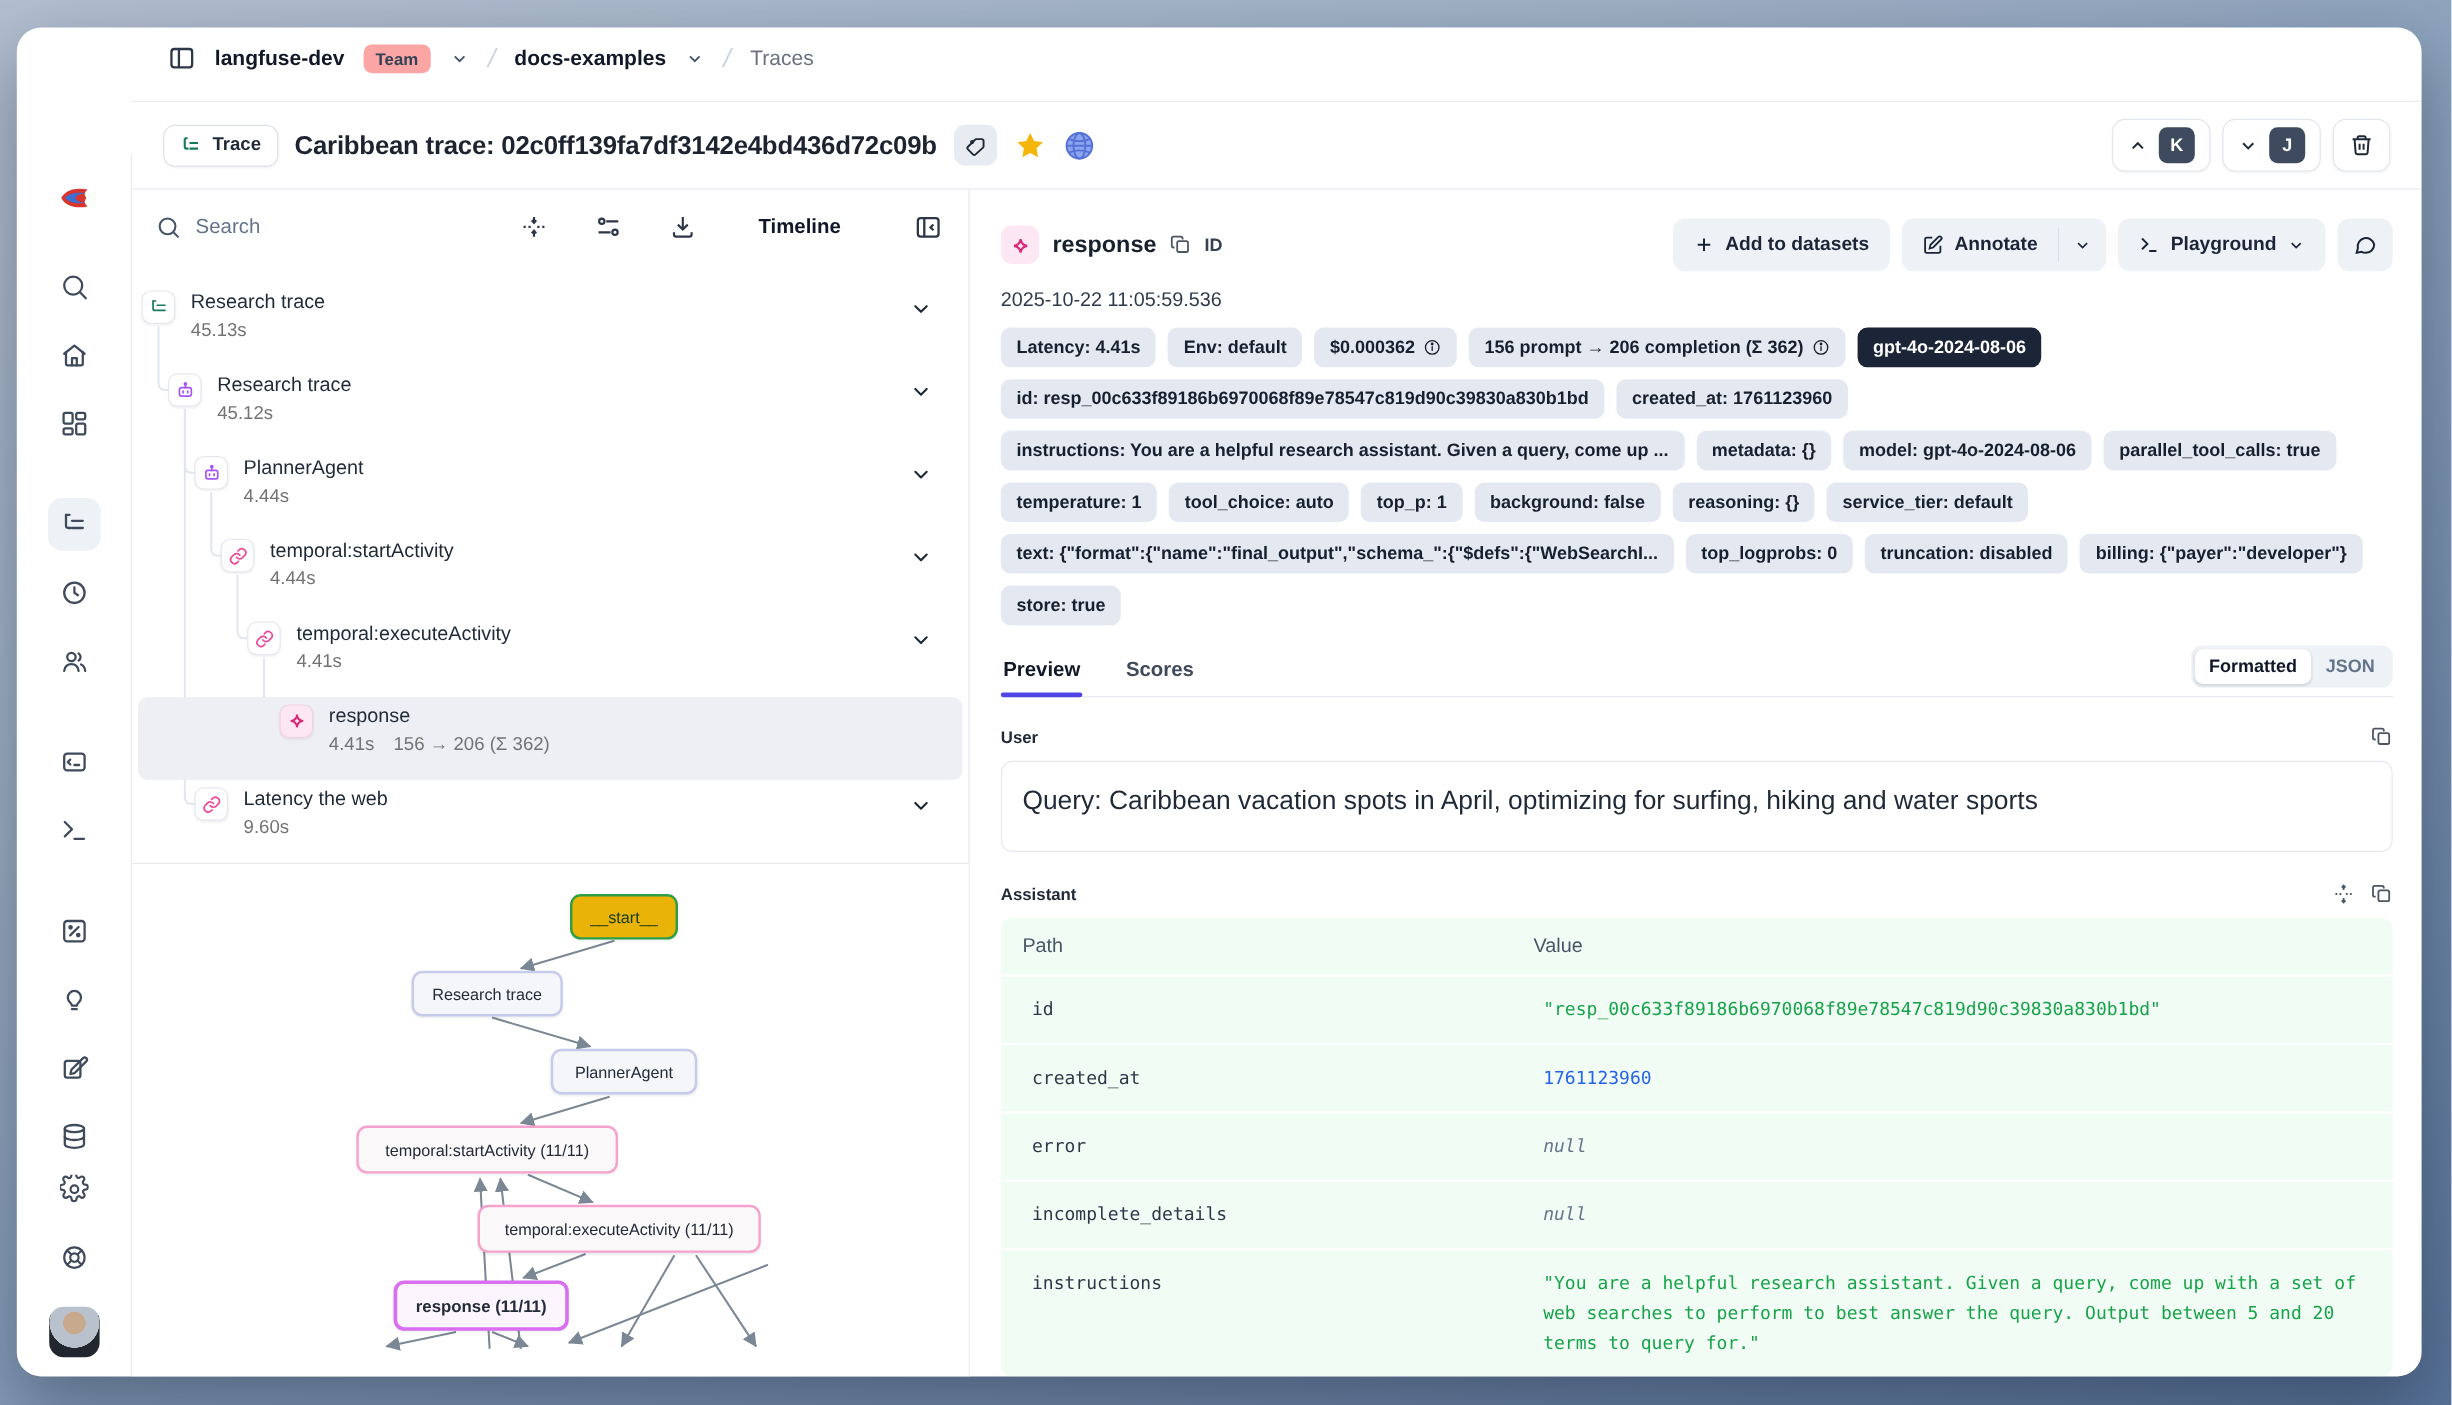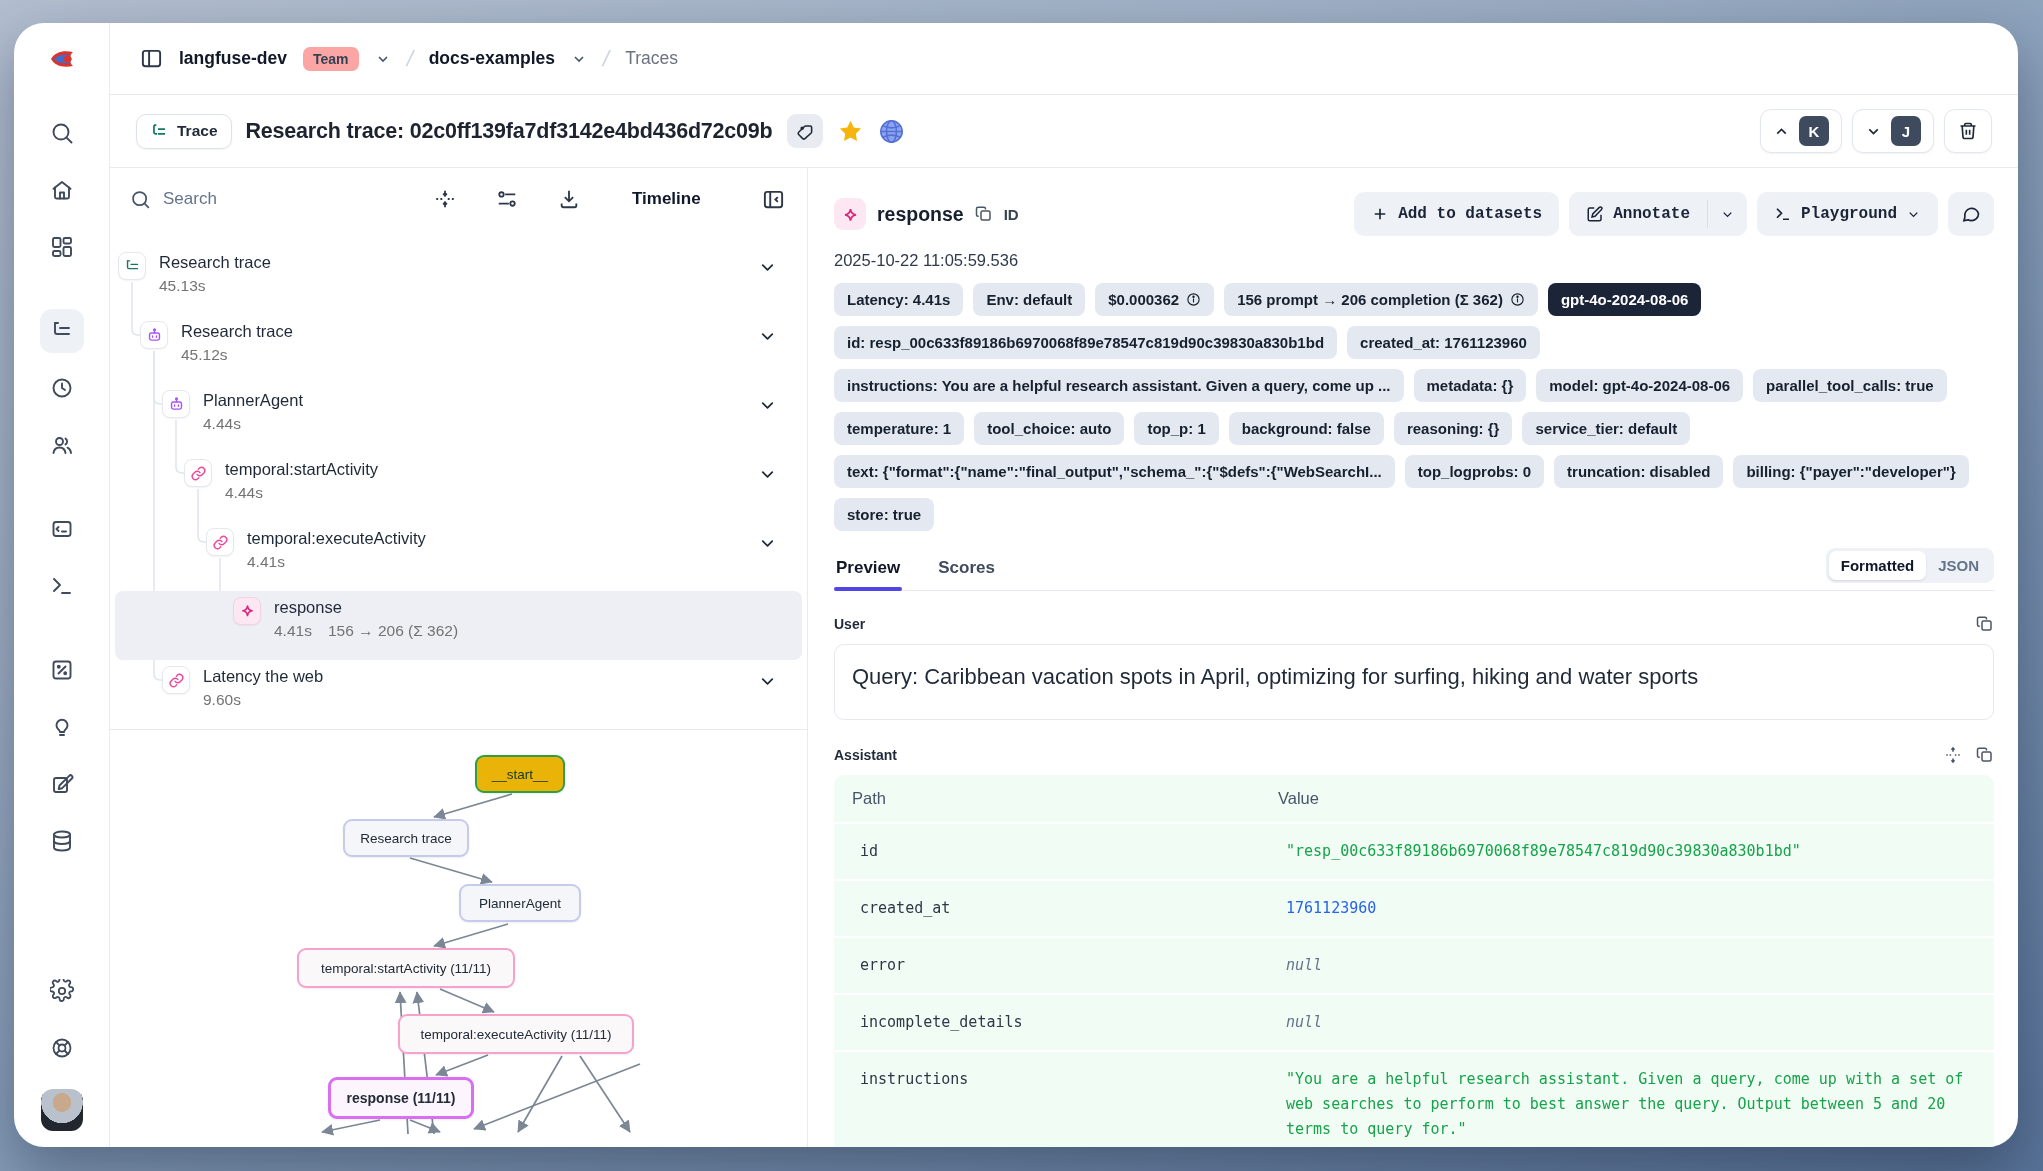--- a/index.html
+++ b/index.html
@@ -1,21 +1,21 @@
 <!DOCTYPE html>
 <html><head>
 <meta charset="utf-8">
 <style>
   * { margin:0; padding:0; box-sizing:border-box; }
   html,body { width:2043px; height:1171px; overflow:hidden; font-family:"Liberation Sans",sans-serif; }
   .desktop { position:relative; width:2043px; height:1171px;
     background:linear-gradient(155deg,#b3bfd0 0%,#9fb0c5 28%,#8199b6 55%,#647f a3 80%,#587398 100%);
     background:linear-gradient(155deg,#b3bfd0 0%,#9fb0c5 30%,#8199b6 58%,#587398 100%); }
   .window { position:absolute; left:14px; top:23px; width:2004px; height:1124px; background:#fff;
-    border-radius:30px; overflow:hidden; display:flex; box-shadow:0 24px 60px rgba(15,23,42,.38); }
+    border-radius:20px; overflow:hidden; display:flex; box-shadow:0 24px 60px rgba(15,23,42,.38);align-items:flex-end; }
 
   
   .sidebar { width:96px; flex:0 0 96px; border-right:1px solid #e8eaee; display:flex; flex-direction:column; align-items:center; }
   .logo-box { height:72px; display:flex; align-items:center; justify-content:center; width:100%; }
   .nav { display:flex; flex-direction:column; align-items:center; gap:13px; padding-top:16px; flex:1; width:100%; }
   .nav-item { width:44px; height:44px; border-radius:12px; display:flex; align-items:center; justify-content:center; color:#3f4a5c; cursor:pointer; }
   .nav-item svg { width:24px; height:24px; }
   .nav-item.active { background:#eef1f6; }
   .nav-gap { height:14px; }
   .nav-bottom { display:flex; flex-direction:column; align-items:center; gap:13px; padding-bottom:16px; }
@@ -91,21 +91,21 @@
 
   
   .right { flex:1; min-width:0; padding:24px 24px 0 26px; display:flex; flex-direction:column; overflow:hidden; }
   .obs-header { display:flex; align-items:center; gap:11px; }
   .gen-chip { width:32px; height:32px; border-radius:9px; background:#fce7f3; color:#db2777; display:flex; align-items:center; justify-content:center; }
   .gen-chip svg { width:19px; height:19px; }
   .obs-name { font-size:19.5px; font-weight:700; color:#16202e; }
   .copy-icn { color:#4b5563; cursor:pointer; display:flex; }
   .copy-icn svg { width:18px; height:18px; }
   .id-lbl { font-size:15px; font-weight:600; color:#374151; }
-  .obs-actions { margin-left:auto; display:flex; gap:10px; align-items:center;font-family:Liberation Mono, monospace; }
+  .obs-actions { margin-left:auto; display:flex; gap:10px; align-items:center; }
   .act-btn { display:flex; align-items:center; gap:9px; background:#eef1f6; border:none; border-radius:10px; height:44px;
     padding:0 17px; font-size:16px; font-weight:600; color:#1b2537; cursor:pointer; font-family:inherit; }
   .act-btn svg { width:18px; height:18px; }
   .split { display:flex; background:#eef1f6; border-radius:10px; overflow:hidden; }
   .split .act-btn { border-radius:0; }
   .split .sep { width:1px; background:#d9dfe8; margin:8px 0; }
   .chat-btn { width:46px; justify-content:center; padding:0; }
 
   .timestamp { margin-top:15px; font-size:16.5px; color:#2f3a4a; }
 
@@ -288,21 +288,21 @@
       <div class="titlebar">
         <span class="trace-badge">
           <svg viewBox="0 0 24 24" fill="none" stroke="currentColor" stroke-width="2.2">
               <path d="M5 4v9a2 2 0 0 0 2 2h2"></path>
               <path d="M5 4h3"></path>
               <path d="M10 9h9"></path>
               <path d="M10 15h9"></path>
             </svg>
           <span>Trace</span>
         </span>
-        <h1 class="page-title">Research trace: 02c0ff139fa7df3142e4bd436d72c09b</h1>
+        <h1 class="page-title">Caribbean trace: 02c0ff139fa7df3142e4bd436d72c09b</h1>
         <span class="tag-chip">
           <svg viewBox="0 0 24 24" fill="none" stroke="currentColor" stroke-width="2">
               <path d="M12.6 3H7a2 2 0 0 0-2 2v5.6a2 2 0 0 0 .6 1.4l7.4 7.4a2 2 0 0 0 2.8 0l5.2-5.2a2 2 0 0 0 0-2.8L13.9 3.6A2 2 0 0 0 12.6 3z" transform="rotate(90 12 12)"></path>
               <circle cx="9" cy="8" r="1.2" fill="currentColor"></circle>
             </svg>
         </span>
         <span class="icon-btn star-icn">
           <svg viewBox="0 0 24 24" fill="#f5b50a">
               <path d="M12 2.5l2.9 5.9 6.5.9-4.7 4.6 1.1 6.5L12 17.3l-5.8 3.1 1.1-6.5L2.6 9.3l6.5-.9z"></path>
             </svg>

